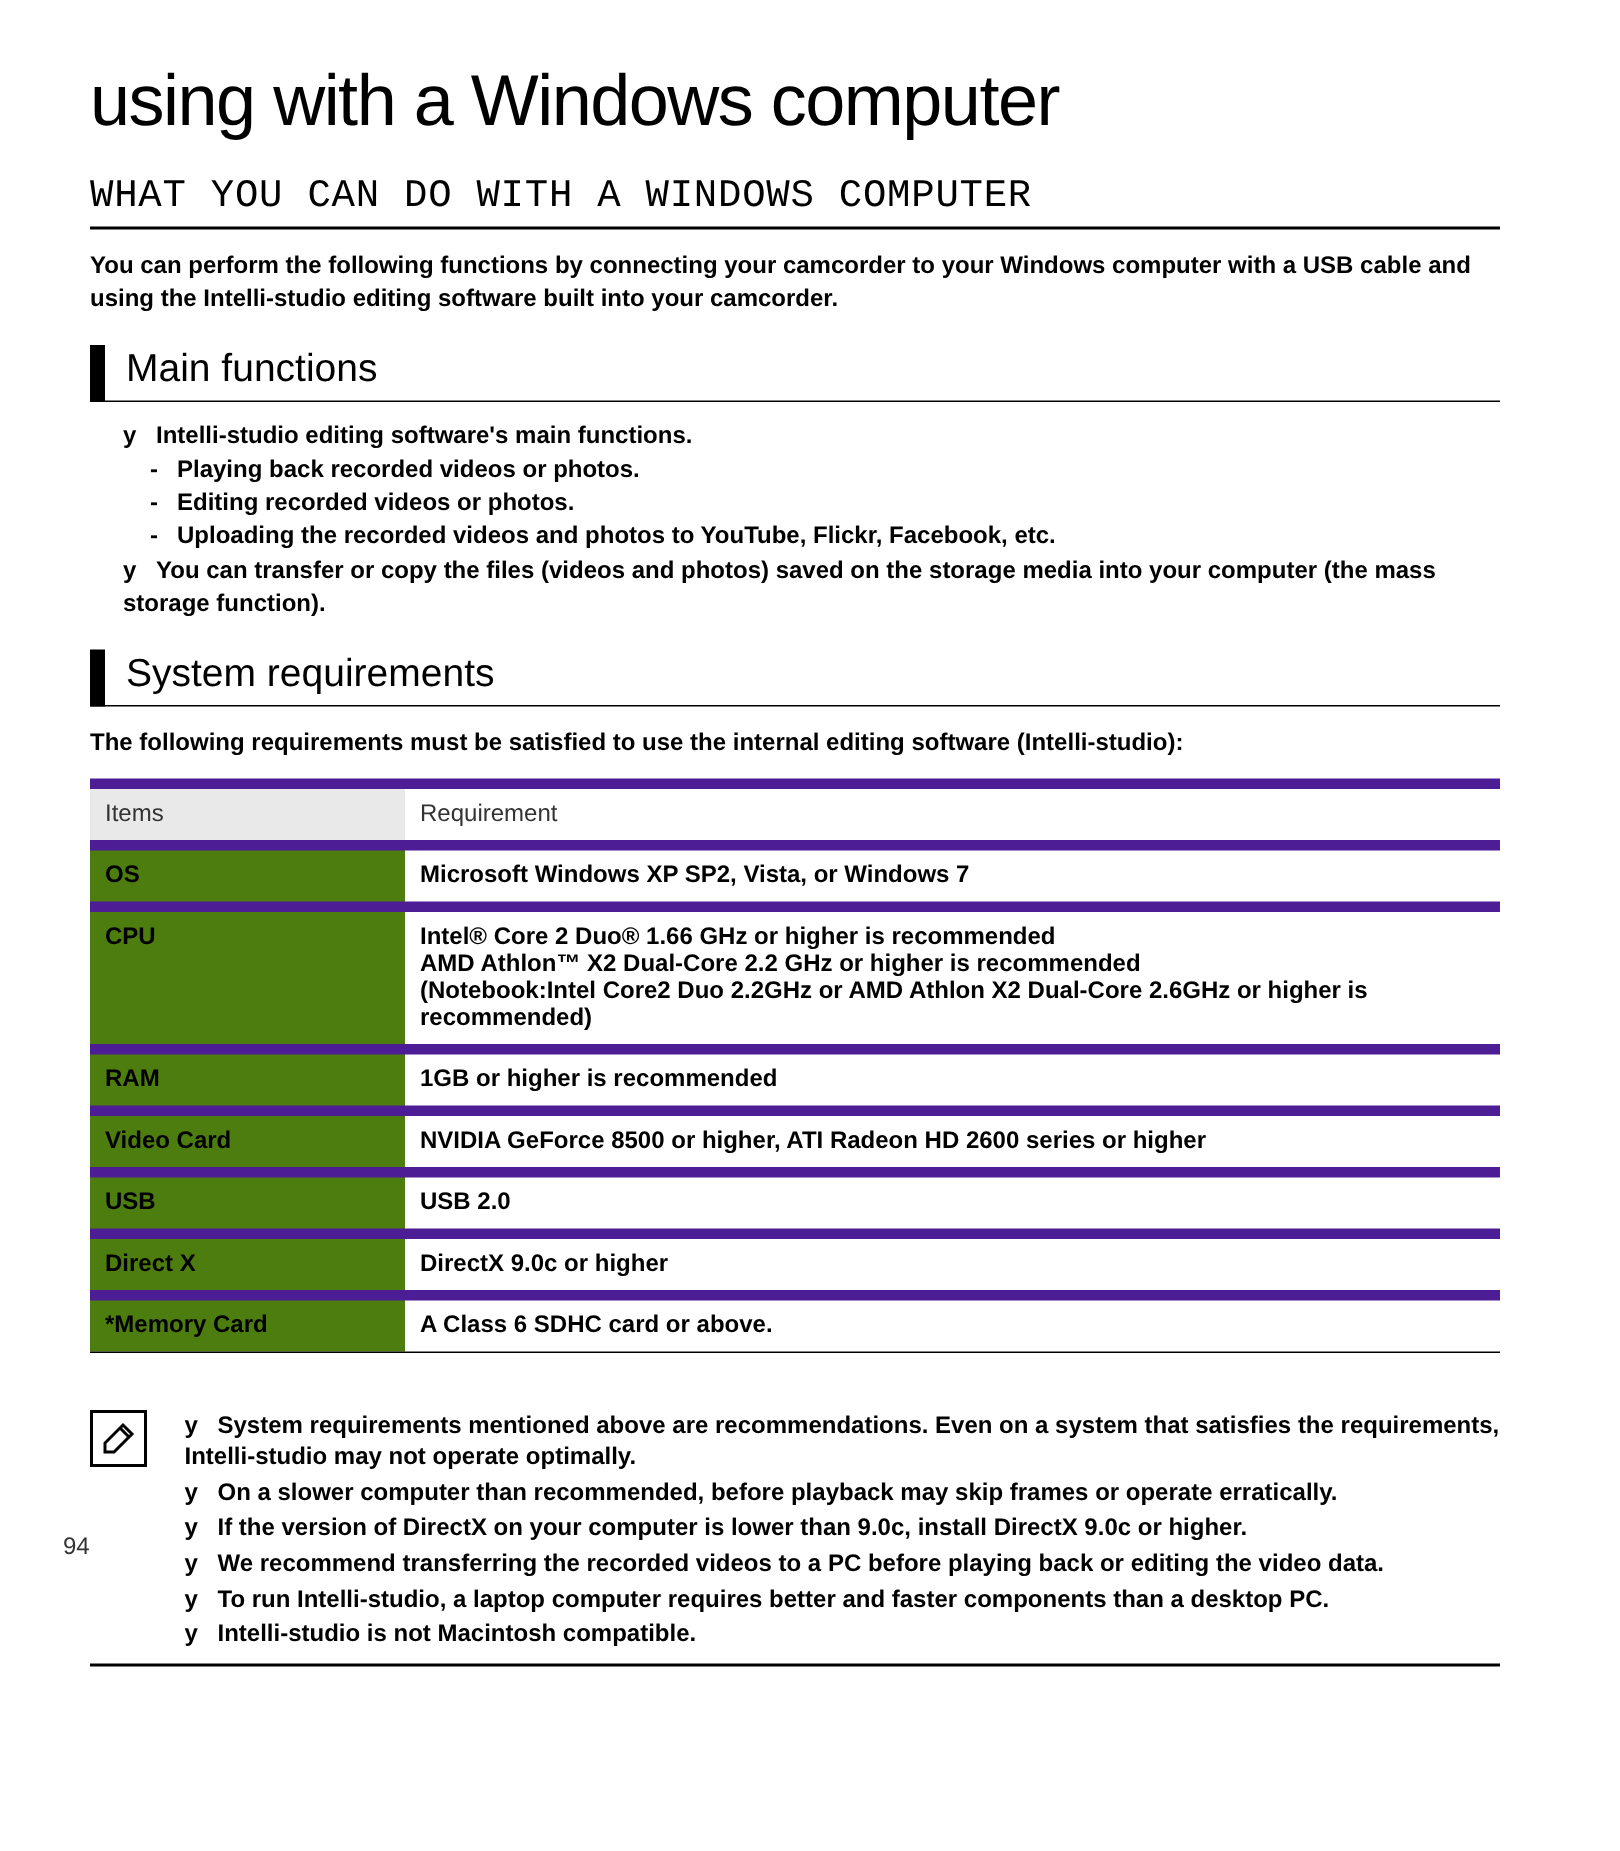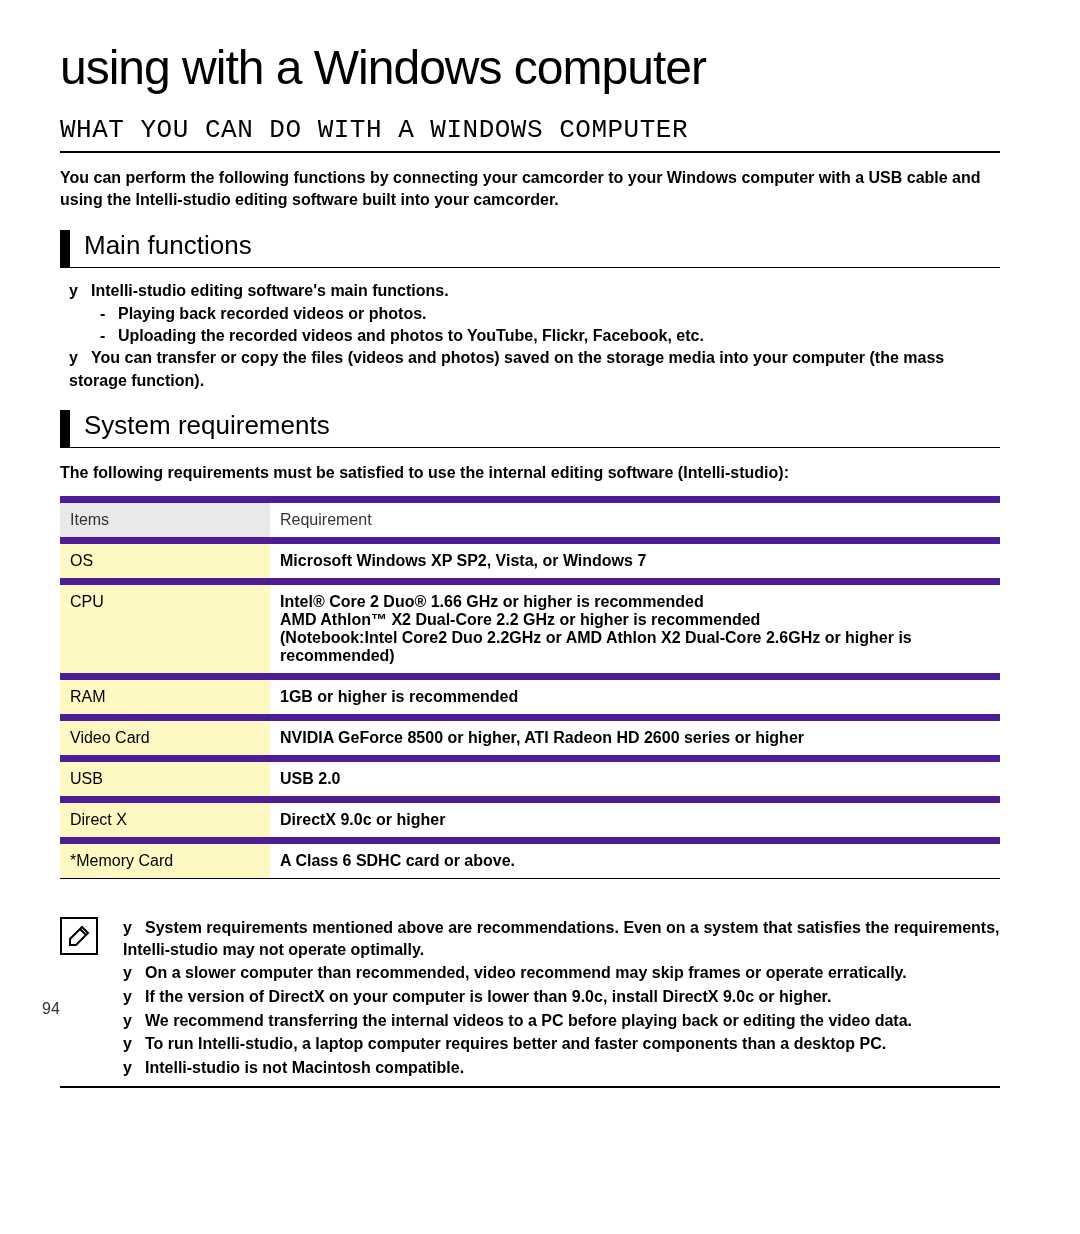--- a/index.html
+++ b/index.html
@@ -45,21 +45,21 @@
     border-left: 10px solid #000;
     border-bottom: 1px solid #000;
     padding-bottom: 6px;
   }
   .bullets {
     font-size: 16px;
     font-weight: 700;
     margin: 12px 0 12px 6px;
     line-height: 1.4;
   }
-  .bullets .lv1 { margin-left: 3px; }
+  .bullets .lv1 { margin-left: 16px; }
   .bullets .lv2 { margin-left: 34px; }
   .y-mark { font-weight: 700; display: inline-block; width: 22px; }
   .dash   { display: inline-block; width: 18px; }
   .req-intro {
     font-size: 16px;
     font-weight: 700;
     margin: 16px 0 14px 0;
   }
   table.req {
     width: 100%;
@@ -71,23 +71,23 @@
     border-bottom: 1px solid #000;
     padding: 8px 10px;
     text-align: left;
     vertical-align: top;
   }
   table.req thead th {
     font-weight: 400;
     color: #333;
   }
   table.req tbody th {
-    background: #fef9c3;
+    background: #4d7c0f;
     width: 190px;
-    font-weight: 400;
+    font-weight: 700;
   }
   table.req thead th:first-child { background: #e9e9e9; width:190px; }
   table.req tbody td { font-weight: 700; }
   .cpu-line2 { display:block; }
   .notes-box {
     display: flex;
     gap: 25px;
     margin-top: 38px;
     border-bottom: 2px solid #000;
     padding-bottom: 6px;
@@ -127,20 +127,21 @@
 
   <h2 class="section">WHAT YOU CAN DO WITH A WINDOWS COMPUTER</h2>
 
   <p class="intro">You can perform the following functions by connecting your camcorder to your Windows computer with a USB cable and using the Intelli-studio editing software built into your camcorder.</p>
 
   <h3 class="sub">Main functions</h3>
 
   <div class="bullets">
     <div class="lv1"><span class="y-mark">y</span><span>Intelli-studio editing software's main functions.</span></div>
     <div class="lv2"><span class="dash">-</span><span>Playing back recorded videos or photos.</span></div>
+    <div class="lv2"><span class="dash">-</span><span>Editing recorded videos or photos.</span></div>
     <div class="lv2"><span class="dash">-</span><span>Uploading the recorded videos and photos to YouTube, Flickr, Facebook, etc.</span></div>
     <div class="lv1"><span class="y-mark">y</span><span>You can transfer or copy the files (videos and photos) saved on the storage media into your computer (the mass storage function).</span></div>
   </div>
 
   <h3 class="sub">System requirements</h3>
 
   <p class="req-intro">The following requirements must be satisfied to use the internal editing software (Intelli-studio):</p>
 
   <table class="req">
     <thead>
@@ -187,22 +188,22 @@
 
   <div class="notes-box">
     <div class="note-icon">
       <svg viewBox="0 0 24 24" fill="none" stroke="#000" stroke-width="2">
         <path d="M3 21 L3 15 L15 3 L21 9 L9 21 Z"></path>
         <path d="M13 5 L19 11"></path>
       </svg>
     </div>
     <div class="notes">
       <div class="lv1"><span class="y-mark">y</span><span>System requirements mentioned above are recommendations. Even on a system that satisfies the requirements, Intelli-studio may not operate optimally.</span></div>
-      <div class="lv1"><span class="y-mark">y</span><span>On a slower computer than recommended, video recommend may skip frames or operate erratically.</span></div>
+      <div class="lv1"><span class="y-mark">y</span><span>On a slower computer than recommended, before playback may skip frames or operate erratically.</span></div>
       <div class="lv1"><span class="y-mark">y</span><span>If the version of DirectX on your computer is lower than 9.0c, install DirectX 9.0c or higher.</span></div>
-      <div class="lv1"><span class="y-mark">y</span><span>We recommend transferring the internal videos to a PC before playing back or editing the video data.</span></div>
+      <div class="lv1"><span class="y-mark">y</span><span>We recommend transferring the recorded videos to a PC before playing back or editing the video data.</span></div>
       <div class="lv1"><span class="y-mark">y</span><span>To run Intelli-studio, a laptop computer requires better and faster components than a desktop PC.</span></div>
       <div class="lv1"><span class="y-mark">y</span><span>Intelli-studio is not Macintosh compatible.</span></div>
     </div>
   </div>
 
   <div class="page-num">94</div>
 </div>
 
 </body></html>

